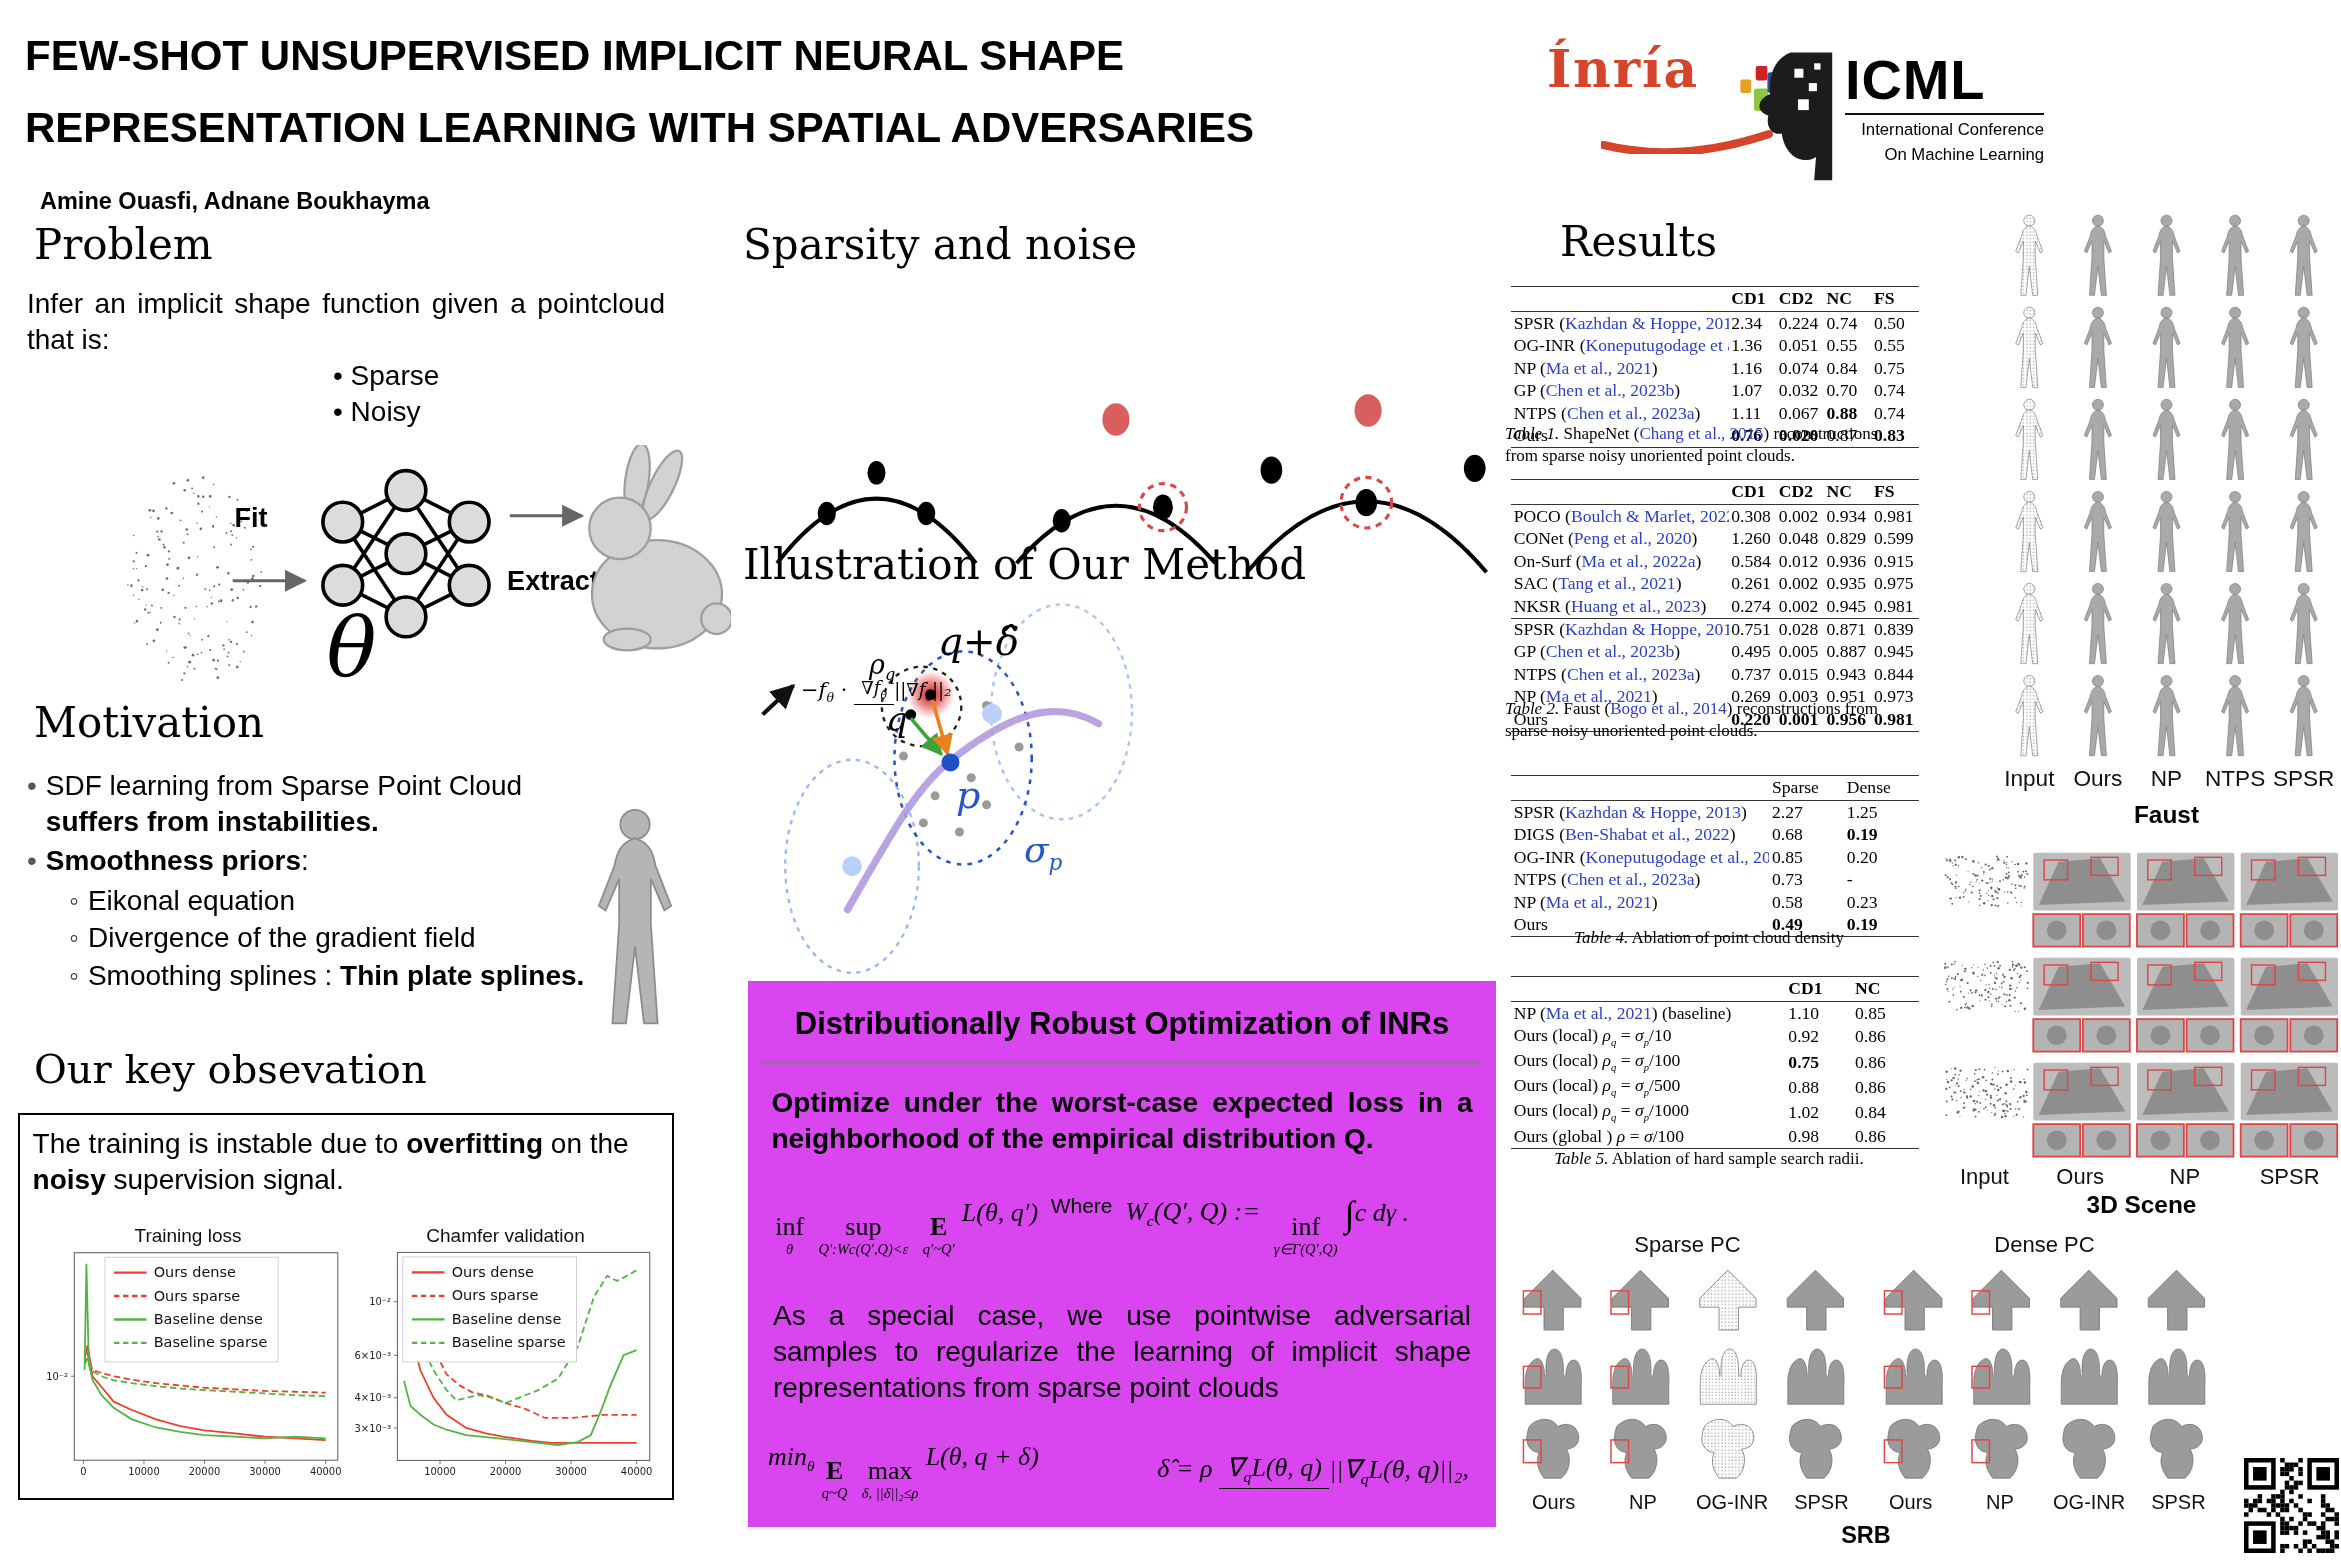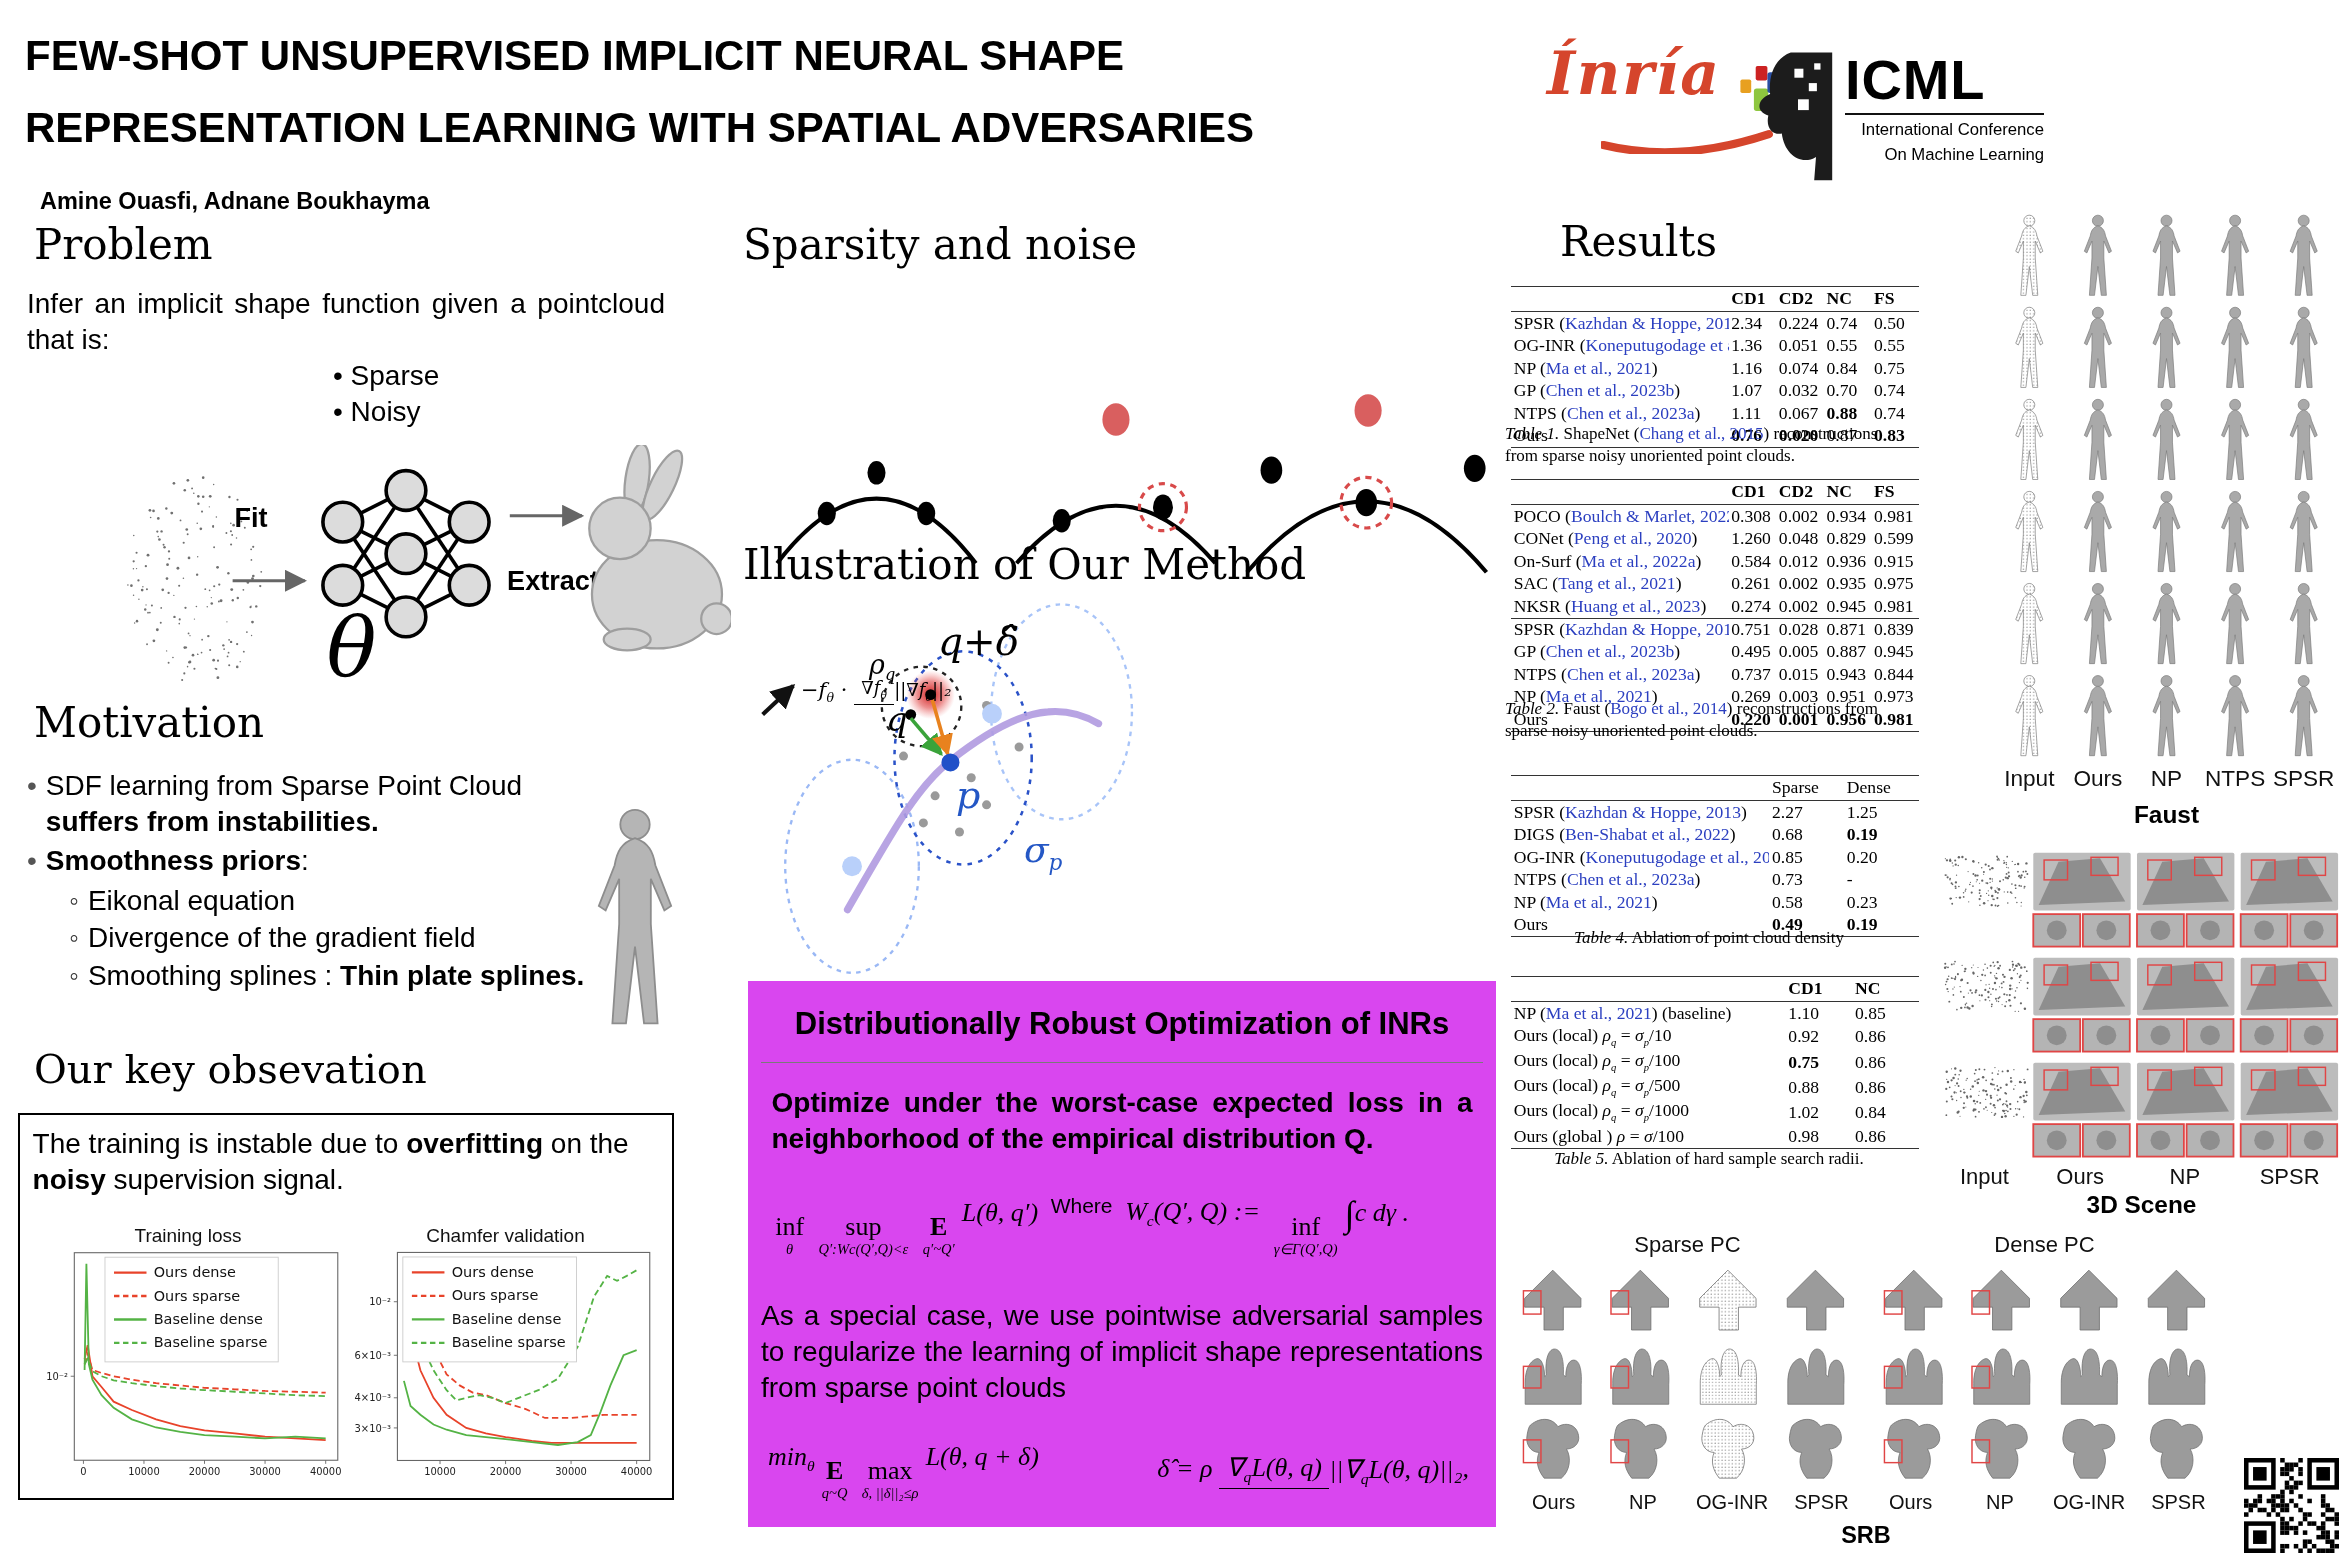--- a/index.html
+++ b/index.html
@@ -57,22 +57,22 @@
   
   .ilab{position:absolute;font-family:"DejaVu Serif",serif;font-size:31px;line-height:1;}
   .ilab-blue{color:#2457c5;}
   .ismall{font-size:21px;}
   
   .mitem{display:flex;gap:9px;margin-bottom:3.6px;}
   .msub{display:flex;gap:9px;margin-left:42px;margin-bottom:1.8px;}
   .bullet{color:#555;}
   .bullet2{color:#333;}
   
-  .inria{font-family:"DejaVu Serif",serif;font-style:italic;font-weight:bold;
-         font-size:60px;color:#d5452c;letter-spacing:1.8px;}
+  .inria{font-family:"DejaVu Serif",serif;font-weight:bold;
+         font-size:52px;color:#d5452c;letter-spacing:1.8px;}
   .icml-acr{font-family:"Liberation Sans",sans-serif;font-weight:bold;font-size:56px;
             letter-spacing:0.9px;line-height:1;border-bottom:2.7px solid #111;padding-bottom:5.4px;}
   .icml-sub{font-size:16.7px;line-height:1.25;margin-top:4.5px;text-align:right;}
 </style>
 </head>
 <body>
 
 <svg width="0" height="0" style="position:absolute">
   <defs>
     <pattern id="pat-dots" width="4" height="4" patternUnits="userSpaceOnUse">
@@ -527,21 +527,21 @@
           <span class="mop">sup</span>
           <span class="mu">Q′:Wc(Q′,Q)&lt;ε</span>
         </span><span class="mstack">
           <span class="mbb">E</span>
           <span class="mu">q′~Q′</span>
         </span><span class="mit">L(θ, q′)</span><span class="mwhere">Where</span><span><span class="ri">W</span><sub class="ri">c</sub><span class="ri">(Q′, Q) := </span></span><span class="mstack">
           <span class="mop">inf</span>
           <span class="mu">γ∈Γ(Q′,Q)</span>
         </span><span class="mint">∫</span><span class="mit">c dγ .</span>
     </div>
-    <div class="bodytext just" style="padding:42px 13px 0;"><span>As a special case, we use pointwise adversarial samples to regularize the learning of implicit shape representations from sparse point clouds</span></div>
+    <div class="bodytext just" style="padding:42px 25px 0;"><span>As a special case, we use pointwise adversarial samples to regularize the learning of implicit shape representations from sparse point clouds</span></div>
     <div class="math" style="padding:36px 27px 0 20px;display:flex;justify-content:space-between;align-items:center;">
       <span><span><span class="ri">min</span><sub class="ri">θ</sub></span><span class="mstack">
             <span class="mbb">E</span>
             <span class="mu">q~Q</span>
           </span><span class="mstack">
             <span class="mop">max</span>
             <span class="mu">δ, ||δ||₂≤ρ</span>
           </span><span class="mit">L(θ, q + δ)</span></span>
       <span><span class="mit">δ̂ = ρ</span> <span class="frac">
             <span class="ft"><span class="ri">∇</span><sub class="ri">q</sub><span class="ri">L(θ, q)</span></span>

